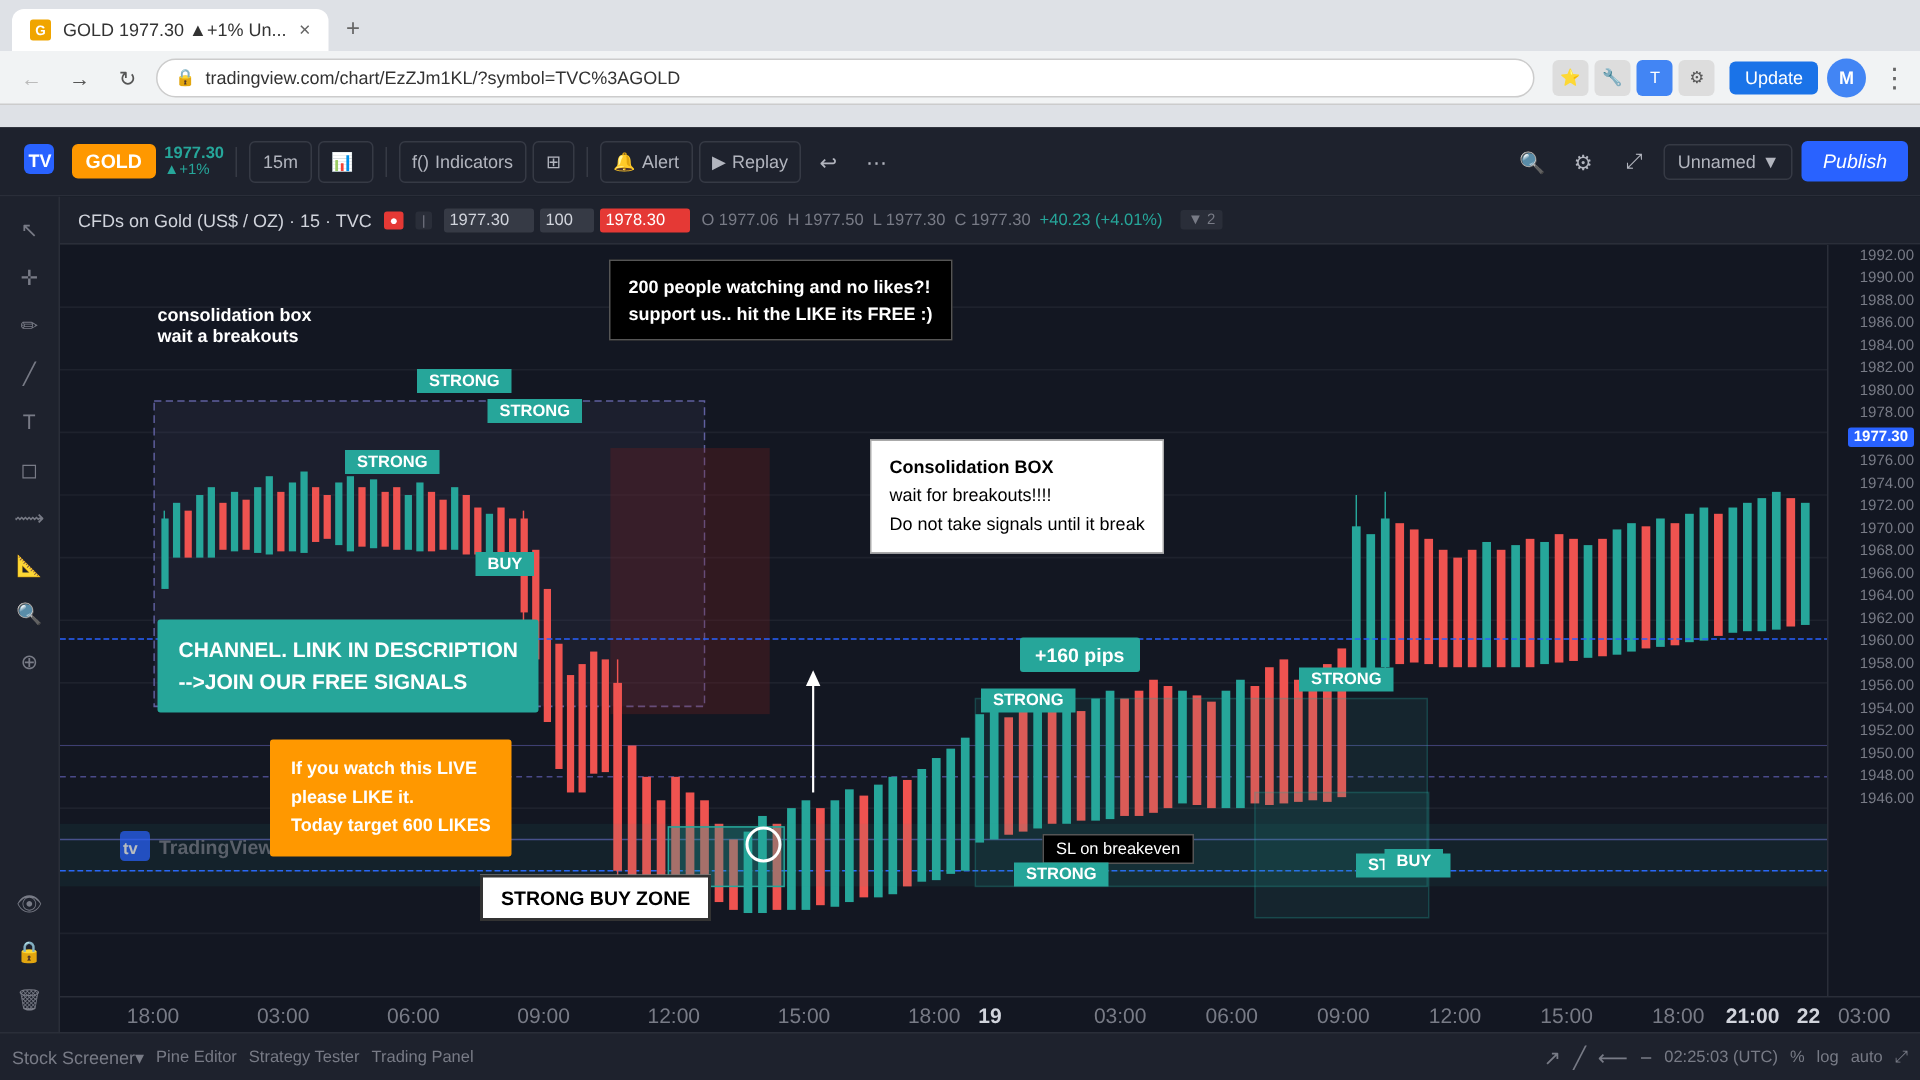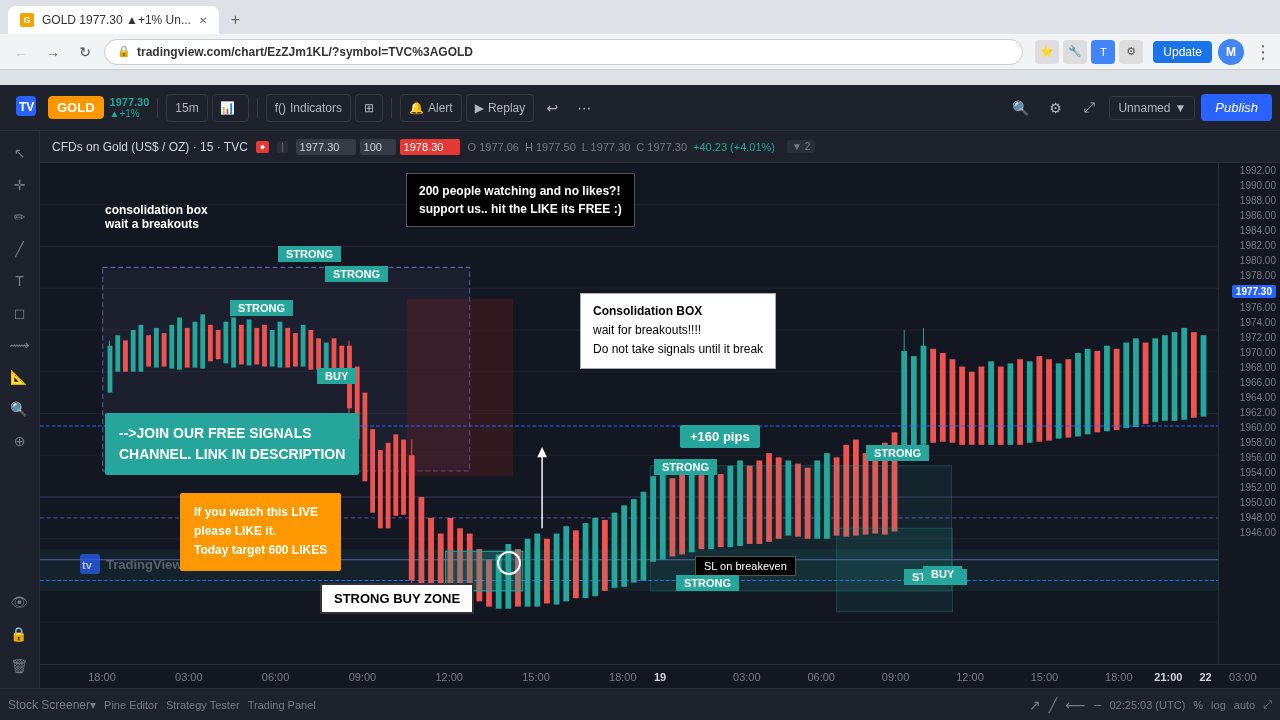--- a/index.html
+++ b/index.html
@@ -59,42 +59,42 @@
     .status-bar { height: 32px; background: #1e222d; border-top: 1px solid #2a2e39; display: flex; align-items: center; padding: 0 8px; gap: 12px; font-size: 11px; color: #787b86; }
     .status-bar-left { display: flex; gap: 8px; }
     .status-bar-right { margin-left: auto; display: flex; gap: 8px; align-items: center; }
 
     
     .indicator-panel { height: 80px; background: #131722; border-top: 1px solid #2a2e39; position: relative; }
 
     
     .chart-svg { position: absolute; top: 0; left: 0; width: 100%; height: 100%; }
 
-    .time-axis { height: 24px; background: #131722; border-top: 1px solid #2a2e39; display: flex; align-items: center; padding: 0 0; font-size: 11px; color: #787b86; position: relative; overflow: hidden; }
+    .time-axis { height: 24px; background: #131722; border-top: 1px solid #2a2e39; display: flex; align-items: center; padding: 0 0; font-size: 14px; color: #787b86; position: relative; overflow: hidden; }
     .time-label { position: absolute; transform: translateX(-50%); white-space: nowrap; }
   </style>
 </head>
 <body>
 
 <div class="browser-chrome">
   <div class="browser-tabs">
     <div class="browser-tab">
       <div class="favicon" style="background:#f0a500;width:14px;height:14px;border-radius:2px;display:flex;align-items:center;justify-content:center;color:white;font-size:9px;font-weight:bold;">G</div>
       <span>GOLD 1977.30 ▲+1% Un...</span>
       <span class="tab-close">✕</span>
     </div>
     <button class="new-tab-btn">+</button>
   </div>
   <div class="browser-nav">
     <button class="nav-btn disabled">←</button>
     <button class="nav-btn">→</button>
     <button class="nav-btn">↻</button>
     <div class="address-bar">
       <span class="address-icon">🔒</span>
-      <span style="font-size:12px;color:#333;font-weight:bold;">tradingview.com/chart/EzZJm1KL/?symbol=TVC%3AGOLD</span>
+      <span style="font-size:12px;color:#333;">tradingview.com/chart/EzZJm1KL/?symbol=TVC%3AGOLD</span>
     </div>
     <div class="ext-icons">
       <div class="ext-icon">⭐</div>
       <div class="ext-icon">🔧</div>
       <div class="ext-icon" style="background:#4285f4;color:white;">T</div>
       <div class="ext-icon">⚙</div>
     </div>
     <button class="update-btn">Update</button>
     <div class="profile-icon">M</div>
     <span style="font-size:18px;color:#666;margin-left:4px;cursor:pointer;">⋮</span>
@@ -376,22 +376,22 @@
             <div>wait a breakouts</div>
           </div>
 
           <div style="position:absolute;top:130px;left:540px;background:white;color:black;border:1px solid #aaa;padding:8px 12px;font-size:12px;z-index:10;line-height:1.6;">
             <div style="font-weight:bold;">Consolidation BOX</div>
             <div>wait for breakouts!!!!</div>
             <div>Do not take signals until it break</div>
           </div>
 
           <div style="position:absolute;top:250px;left:65px;background:#26a69a;color:white;padding:10px 14px;font-size:14px;font-weight:bold;z-index:10;max-width:300px;line-height:1.5;border-radius:2px;">
+            <div>CHANNEL. LINK IN DESCRIPTION</div>
             <div>--&gt;JOIN OUR FREE SIGNALS</div>
-            <div>CHANNEL. LINK IN DESCRIPTION</div>
           </div>
 
           <div style="position:absolute;top:330px;left:140px;background:#ff9800;color:white;padding:10px 14px;font-size:12px;font-weight:bold;z-index:10;line-height:1.6;border-radius:2px;">
             <div>If you watch this LIVE</div>
             <div>please LIKE it.</div>
             <div>Today target 600 LIKES</div>
           </div>
 
           <div style="position:absolute;top:262px;left:640px;background:#26a69a;color:white;padding:4px 10px;font-size:13px;font-weight:bold;z-index:10;border-radius:2px;">+160 pips</div>
 

